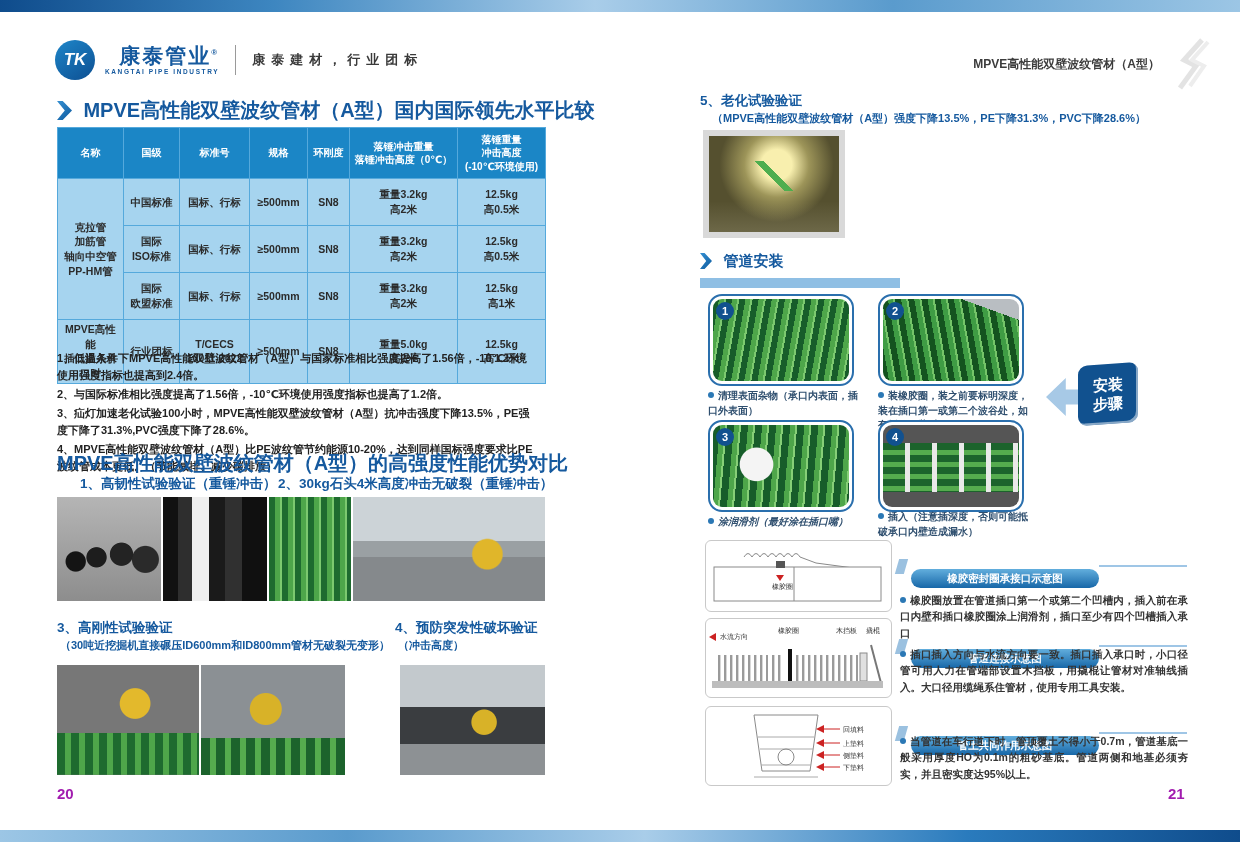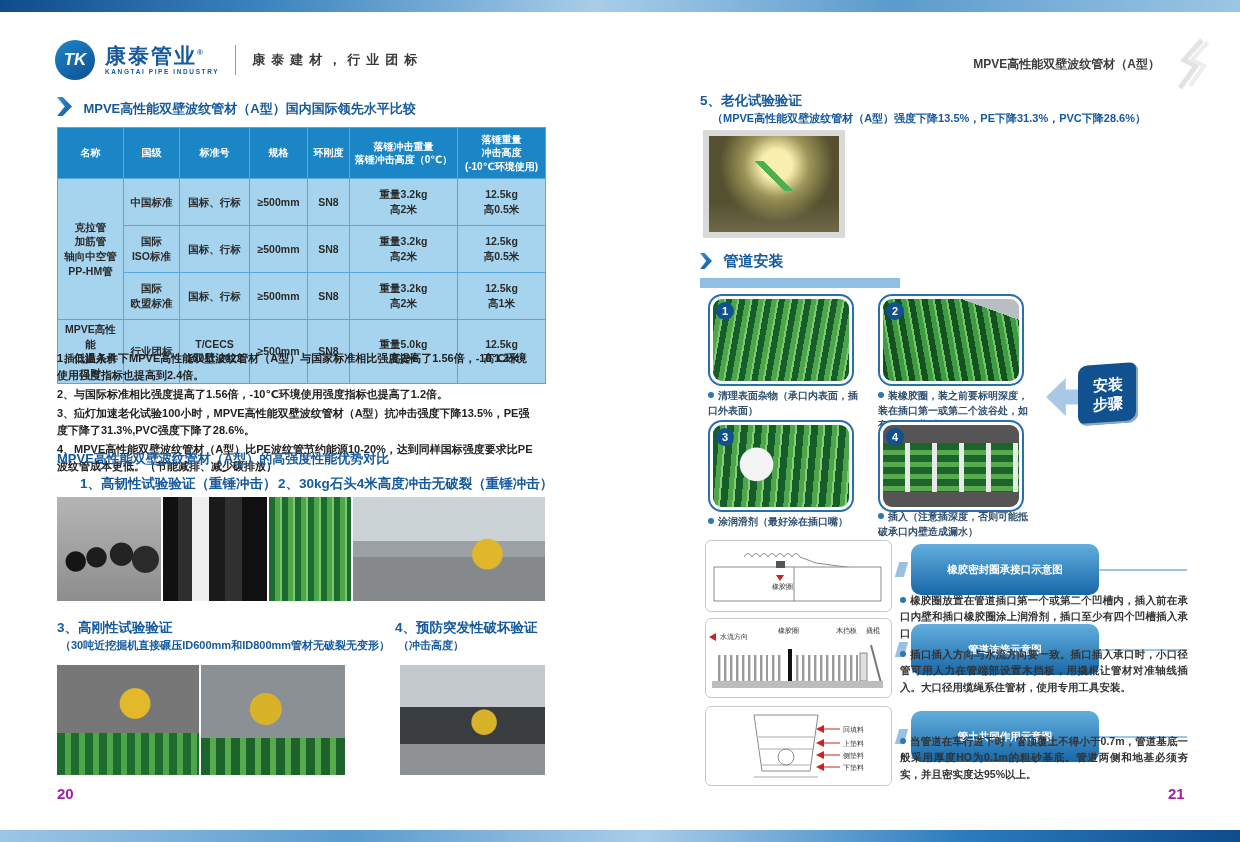--- a/index.html
+++ b/index.html
@@ -11,34 +11,34 @@
   .bar-top{left:0;top:0;width:1240px;height:12px;
     background:linear-gradient(90deg,#0f4c8c 0%,#3d86c0 22%,#a9cde9 48%,#5a9bcd 72%,#9cc6e5 100%);}
   .bar-bottom{left:0;top:830px;width:1240px;height:12px;
     background:linear-gradient(90deg,#9cc6e5 0%,#5a9bcd 28%,#a9cde9 52%,#2a7bbd 78%,#0f4c8c 100%);}
 
   
   .hdr{left:55px;top:40px;display:flex;align-items:center;gap:10px;}
   .logo-circle{width:40px;height:40px;border-radius:50%;
     background:linear-gradient(145deg,#1e86c9,#0d4f92);color:#fff;font-weight:bold;
     font-style:italic;font-size:17px;display:flex;align-items:center;justify-content:center;}
-  .brand-block{display:flex;flex-direction:column;line-height:1;}
+  .brand-block{display:flex;flex-direction:column;line-height:1;text-align:right;}
   .brand-cn{font-size:21px;font-weight:bold;color:#15599e;letter-spacing:2px;}
   .brand-cn sup{font-size:8px;}
   .brand-en{font-size:6.5px;color:#15599e;letter-spacing:1.6px;margin-top:3px;font-weight:bold;}
   .hdr-div{width:1px;height:30px;background:#9a9a9a;margin:0 6px;}
   .tagline{font-size:13px;font-weight:bold;color:#3a3a3a;letter-spacing:6px;}
   .doc-title{right:80px;top:56px;font-size:12px;font-weight:bold;color:#3c3c3c;}
   .s-icon{right:30px;top:38px;}
 
   
   .chev{display:inline-block;width:15px;height:19px;margin-right:7px;vertical-align:-3px;
     background:linear-gradient(135deg,#3590d2,#0d5a9e);
     clip-path:polygon(0 0,38% 0,100% 50%,38% 100%,0 100%,52% 50%);}
-  .h-main{font-size:13px;font-weight:bold;color:#15599e;}
+  .h-main{font-size:20px;font-weight:bold;color:#15599e;}
   .h-sub{font-size:13.5px;font-weight:bold;color:#15599e;}
   .h-sub-small{font-size:11px;font-weight:bold;color:#15599e;}
 
   
   table.cmp{border-collapse:collapse;width:488px;table-layout:fixed;}
   table.cmp th{background:#1b86c6;color:#fff;font-size:10px;font-weight:bold;
     border:1px solid #55a9dc;height:46px;padding:2px;white-space:pre-line;line-height:1.35;text-align:center;}
   table.cmp td{background:#a6d4ef;color:#2b2b2b;font-size:10.5px;font-weight:bold;
     border:1px solid #55a9dc;height:42px;padding:2px;white-space:pre-line;line-height:1.4;text-align:center;}
 
@@ -105,21 +105,21 @@
     justify-content:center;line-height:1.3;transform:skewY(-4deg);box-shadow:inset -2px -2px 0 rgba(255,255,255,.5);}
 
   
   .dcard{position:absolute;left:705px;width:185px;background:#fff;border:1px solid #c9c9c9;border-radius:6px;}
 
   
   .pill-row{position:absolute;left:897px;width:290px;display:flex;align-items:center;}
   .pill-tab{width:9px;height:15px;background:#9bc1e0;transform:skewX(-16deg);margin-right:5px;flex:none;}
   .pill{height:19px;min-width:168px;border-radius:10px;background:linear-gradient(180deg,#62aedd,#1767a8);
     color:#fff;font-size:10.5px;font-weight:bold;display:flex;align-items:center;justify-content:center;
-    padding:16px 10px;flex:none;}
+    padding:0 10px;flex:none;margin-top:25px;}
   .pill-line{flex:1;height:2px;background:#9fc6e6;}
   .pill-para{position:absolute;left:900px;width:288px;margin:0;font-size:10.5px;line-height:1.55;
     color:#333;font-weight:bold;text-align:justify;}
 
   .pageno{font-size:15px;color:#a21caf;font-weight:bold;}
   svg text{font-family:"Liberation Sans","DejaVu Sans",sans-serif;}
 </style>
 </head>
 <body>
 
@@ -274,21 +274,21 @@
   <p class="step-cap" style="left:878px;top:389px;width:158px;"><span class="dot"></span><span>装橡胶圈，装之前要标明深度，装在插口第一或第二个波谷处，如有需要可装2根</span></p>
 
   <div class="step-photo" style="left:708px;top:420px;">
     <div class="badge">3</div>
     <div class="scene sc-i3"></div>
   </div>
   <div class="step-photo" style="left:878px;top:420px;">
     <div class="badge">4</div>
     <div class="scene sc-i4"></div>
   </div>
-  <p class="step-cap" style="left:708px;top:515px;width:160px;"><span class="dot"></span><span>涂润滑剂（最好涂在插口嘴）</span></p>
+  <p class="step-cap" style="left:708px;top:515px;width:160px;font-style:italic;"><span class="dot"></span><span>涂润滑剂（最好涂在插口嘴）</span></p>
   <p class="step-cap" style="left:878px;top:510px;width:158px;"><span class="dot"></span><span>插入（注意插深度，否则可能抵破承口内壁造成漏水）</span></p>
 
   <div class="abs steps-arrow"></div>
   <div class="abs steps-badge">
     <span>安装</span>
     <span>步骤</span>
   </div>
 
   <div class="dcard" style="top:540px;height:70px;">
     <svg width="183" height="68" viewBox="0 0 183 68">

